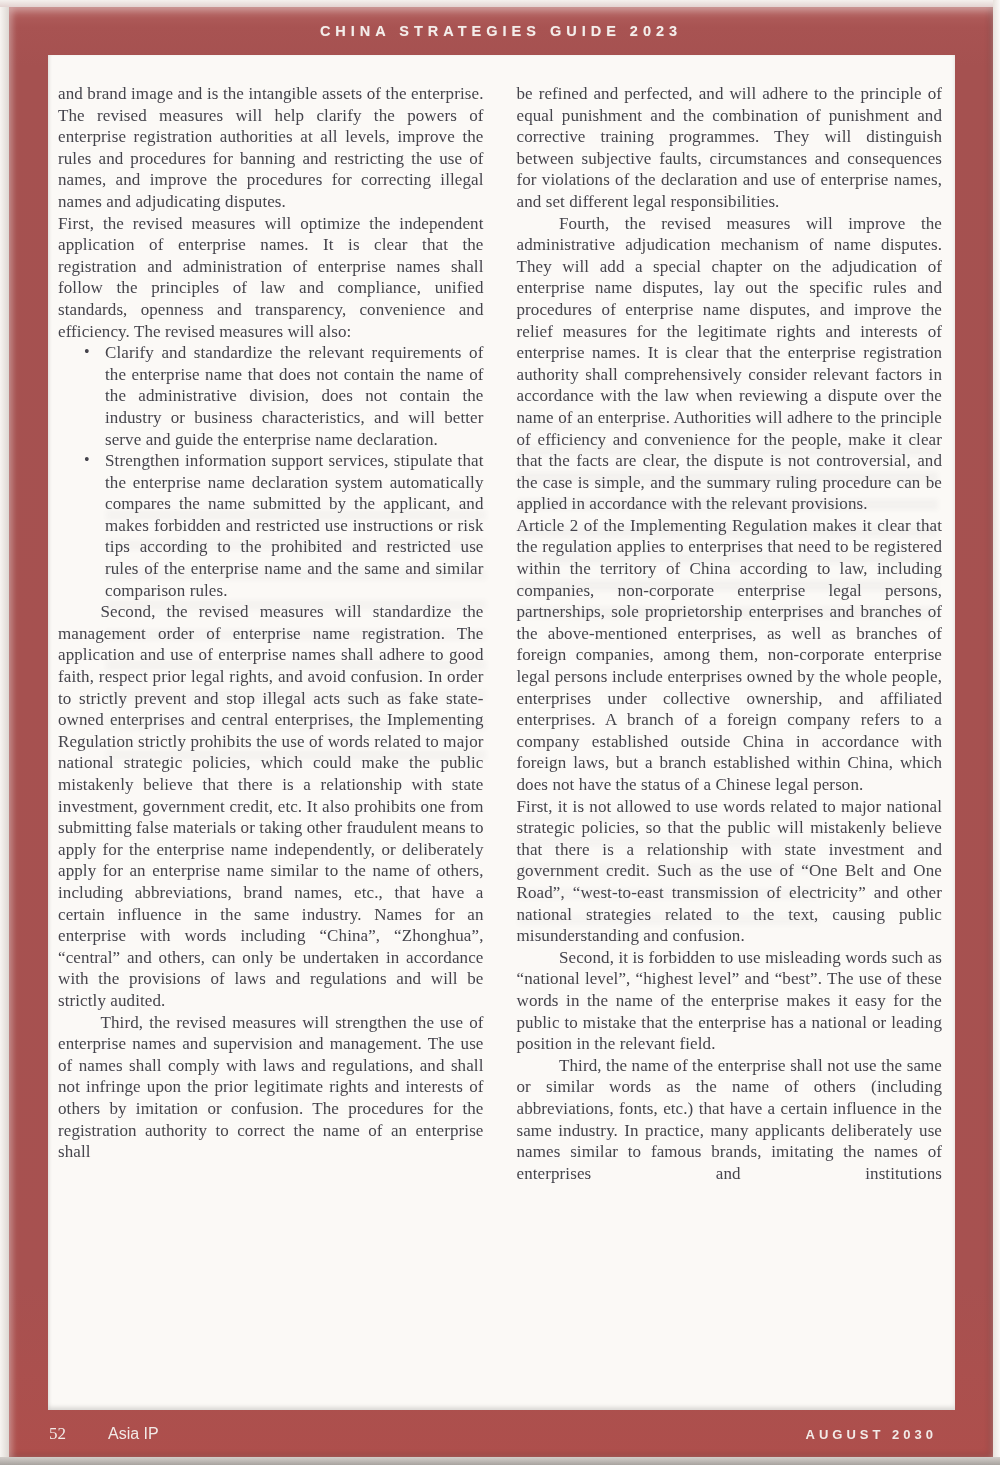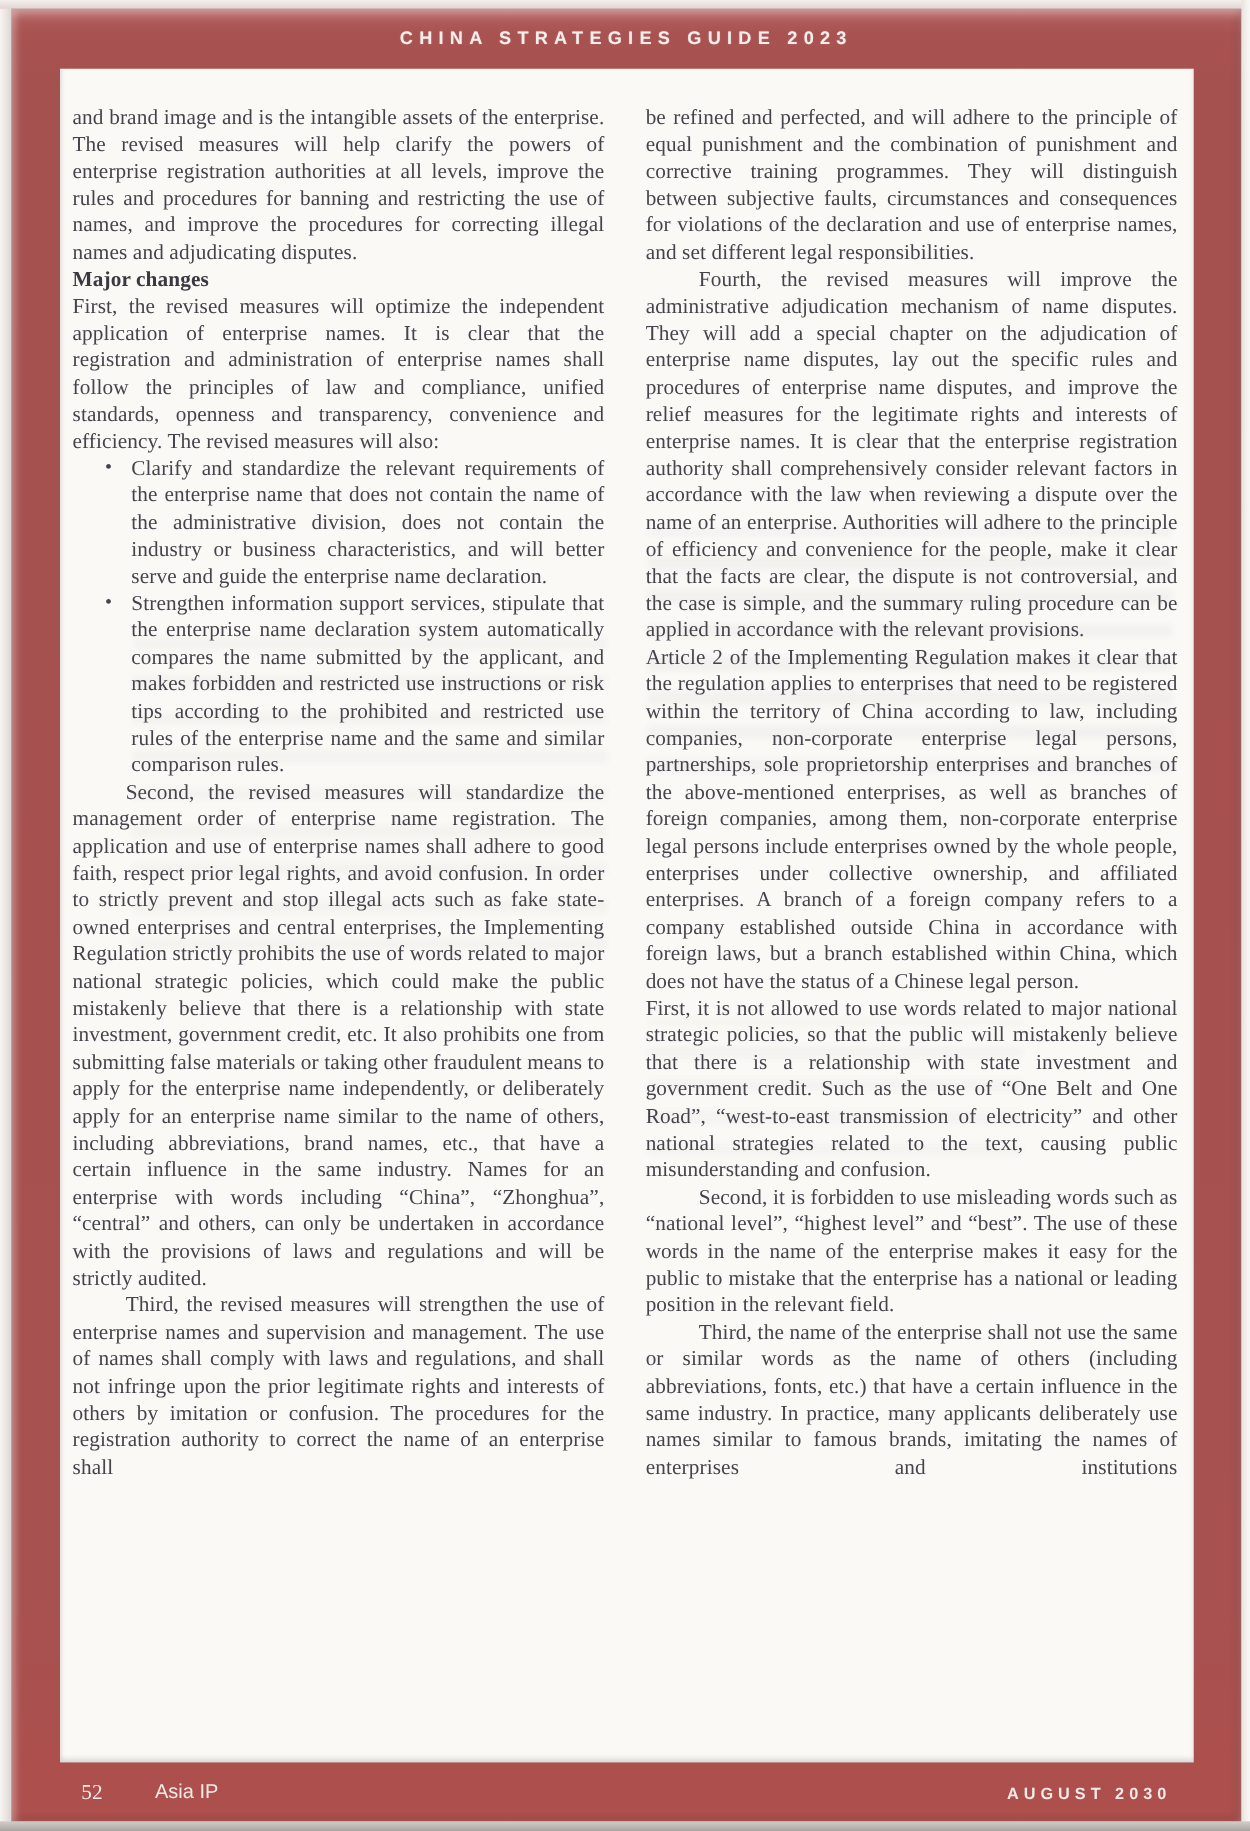--- a/index.html
+++ b/index.html
@@ -67,21 +67,21 @@
   .ghost-b { left:58px;  top:440px; width:380px; height:265px; opacity:.035;
              background:repeating-linear-gradient(0deg,#55555f 0 10px,transparent 10px 30px); }
   .ghost-c { left:470px; top:760px; width:300px; height:110px; opacity:.03;
              background:repeating-linear-gradient(0deg,#55555f 0 10px,transparent 10px 26px); }
 
   
   .footer-band {
     position:absolute; left:0; right:0; bottom:0; height:48px;
     display:flex; align-items:center; color:#f2eae7;
   }
-  .page-num { margin-left:56px; font-size:17px; font-family:"Liberation Serif",serif; }
+  .page-num { margin-left:40px; font-size:17px; font-family:"Liberation Serif",serif; }
   .pub      { margin-left:42px; font-family:"Liberation Sans",sans-serif; font-size:16px; }
   .issue    { margin-left:auto; margin-right:56px; font-family:"Liberation Sans",sans-serif;
               font-weight:bold; font-size:13px; letter-spacing:4px; white-space:pre; }
 </style>
 </head>
 <body>
 
 <div class="scan">
   <div class="frame">
 
@@ -91,21 +91,20 @@
 
     <div class="paper">
       <div class="ghost ghost-a"></div>
       <div class="ghost ghost-b"></div>
       <div class="ghost ghost-c"></div>
 
       <div class="cols">
 
         <div class="col">
           <p>and brand image and is the intangible assets of the enterprise. The revised measures will help clarify the powers of enterprise registration authorities at all levels, improve the rules and procedures for banning and restricting the use of names, and improve the procedures for correcting illegal names and adjudicating disputes.</p>
-          <p class="heading gap-sm">Major changes</p>
           <p>First, the revised measures will optimize the independent application of enterprise names. It is clear that the registration and administration of enterprise names shall follow the principles of law and compliance, unified standards, openness and transparency, convenience and efficiency. The revised measures will also:</p>
           <ul class="bullets">
             <li>Clarify and standardize the relevant requirements of the enterprise name that does not contain the name of the administrative division, does not contain the industry or business characteristics, and will better serve and guide the enterprise name declaration.</li>
             <li>Strengthen information support services, stipulate that the enterprise name declaration system automatically compares the name submitted by the applicant, and makes forbidden and restricted use instructions or risk tips according to the prohibited and restricted use rules of the enterprise name and the same and similar comparison rules.</li>
           </ul>
           <p class="indent gap-md">Second, the revised measures will standardize the management order of enterprise name registration. The application and use of enterprise names shall adhere to good faith, respect prior legal rights, and avoid confusion. In order to strictly prevent and stop illegal acts such as fake state-owned enterprises and central enterprises, the Implementing Regulation strictly prohibits the use of words related to major national strategic policies, which could make the public mistakenly believe that there is a relationship with state investment, government credit, etc. It also prohibits one from submitting false materials or taking other fraudulent means to apply for the enterprise name independently, or deliberately apply for an enterprise name similar to the name of others, including abbreviations, brand names, etc., that have a certain influence in the same industry. Names for an enterprise with words including “China”, “Zhonghua”, “central” and others, can only be undertaken in accordance with the provisions of laws and regulations and will be strictly audited.</p>
           <p class="indent cont-justify">Third, the revised measures will strengthen the use of enterprise names and supervision and management. The use of names shall comply with laws and regulations, and shall not infringe upon the prior legitimate rights and interests of others by imitation or confusion. The procedures for the registration authority to correct the name of an enterprise shall</p>
         </div>
 
         <div class="col">

